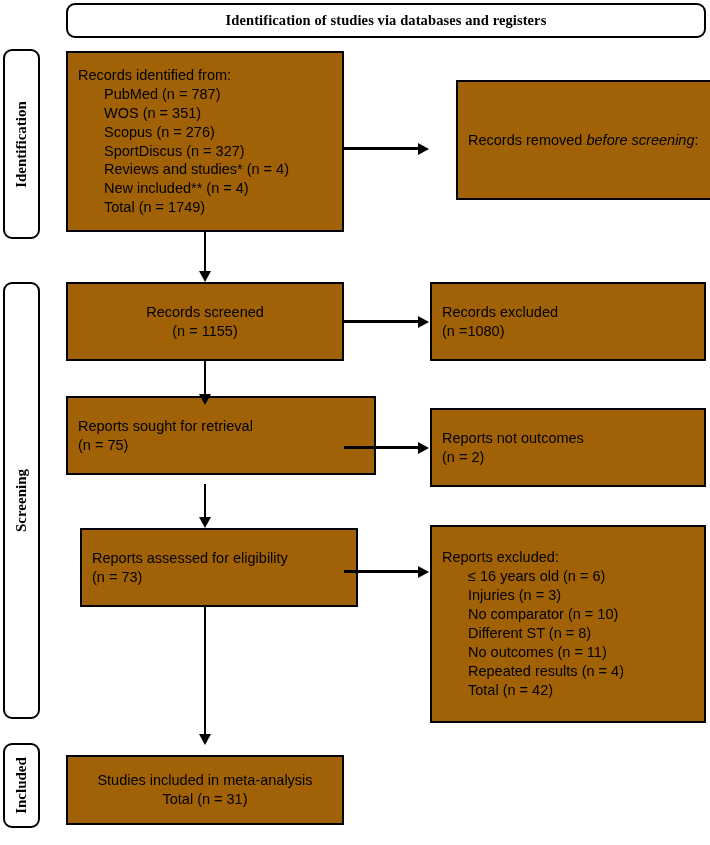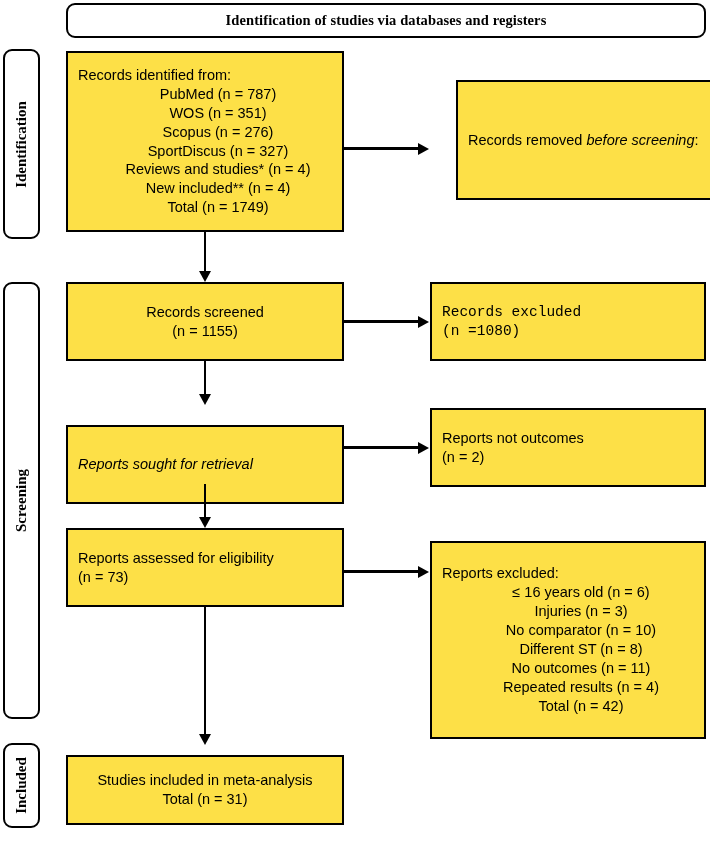--- a/index.html
+++ b/index.html
@@ -61,49 +61,49 @@
   }
   #phase-identification { top: 49px;  height: 190px; }
   #phase-screening      { top: 282px; height: 437px; }
   #phase-included       { top: 743px; height: 85px;  }
 
   
   .flow-box {
     position: absolute;
     box-sizing: border-box;
     border: 2.5px solid #000;
-    background: #fde047;
+    background: #a16207;
     display: flex;
     flex-direction: column;
     justify-content: center;
     padding: 0 10px;
   }
   .flow-box .line {
     font-size: 14.5px;
     line-height: 1.31;
     white-space: nowrap;
   }
-  .flow-box .line.indent { padding-left: 26px; text-align: center; }
+  .flow-box .line.indent { padding-left: 26px; }
   .flow-box .line.wrap   { white-space: normal; }
   .flow-box.center { align-items: center; text-align: center; }
   .flow-box.center .line { text-align: center; }
   .ital { font-style: italic; }
 
   
   #box-identified        { left: 66px;  top: 51px;  width: 278px; height: 181px; }
   #box-screened          { left: 66px;  top: 282px; width: 278px; height: 79px; align-items: center;  }
-  #box-sought            { left: 66px;  top: 425px; width: 278px; height: 79px; font-style: italic;  }
-  #box-assessed          { left: 66px;  top: 528px; width: 278px; height: 79px;  }
+  #box-sought            { left: 66px;  top: 396px; width: 310px; height: 79px;  }
+  #box-assessed          { left: 80px;  top: 528px; width: 278px; height: 79px;  }
   #box-included          { left: 66px;  top: 755px; width: 278px; height: 70px; justify-content: center;  }
 
   
   #box-removed           { left: 456px; top: 80px;  width: 276px; height: 120px; }
-  #box-excluded-records  { left: 430px; top: 282px; width: 276px; height: 79px; font-family: Liberation Mono, monospace;  }
+  #box-excluded-records  { left: 430px; top: 282px; width: 276px; height: 79px;  }
   #box-not-retrieved     { left: 430px; top: 408px; width: 276px; height: 79px;  }
-  #box-excluded-reports  { left: 430px; top: 525px; width: 276px; height: 198px; margin-top: 16px; }
+  #box-excluded-reports  { left: 430px; top: 525px; width: 276px; height: 198px; }
 
   
   .conn {
     position: absolute;
     background: #000;
   }
   .conn.v { width: 2.5px; }
   .conn.h { height: 2.5px; }
   .arrow-head {
     position: absolute;
@@ -149,20 +149,21 @@
   <div class="line indent">Total (n = 1749)</div>
 </div>
 
 <div class="flow-box" id="box-screened">
   <div class="line">Records screened</div>
   <div class="line">(n = 1155)</div>
 </div>
 
 <div class="flow-box" id="box-sought">
   <div class="line">Reports sought for retrieval</div>
+  <div class="line">(n = 75)</div>
 </div>
 
 <div class="flow-box" id="box-assessed">
   <div class="line">Reports assessed for eligibility</div>
   <div class="line">(n = 73)</div>
 </div>
 
 <div class="flow-box center" id="box-included">
   <div class="line">Studies included in meta-analysis</div>
   <div class="line">Total (n = 31)</div>

